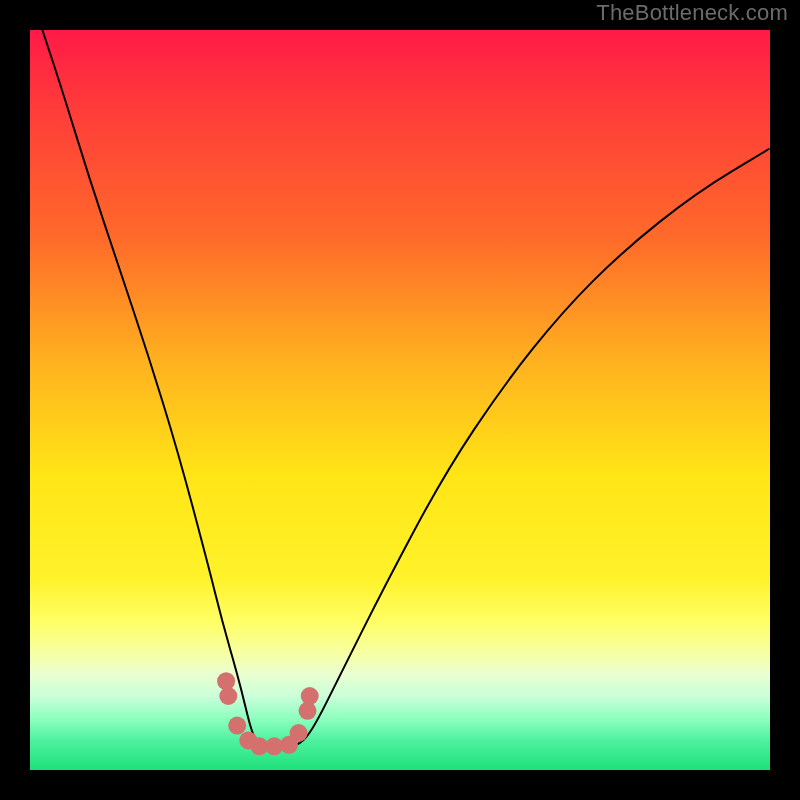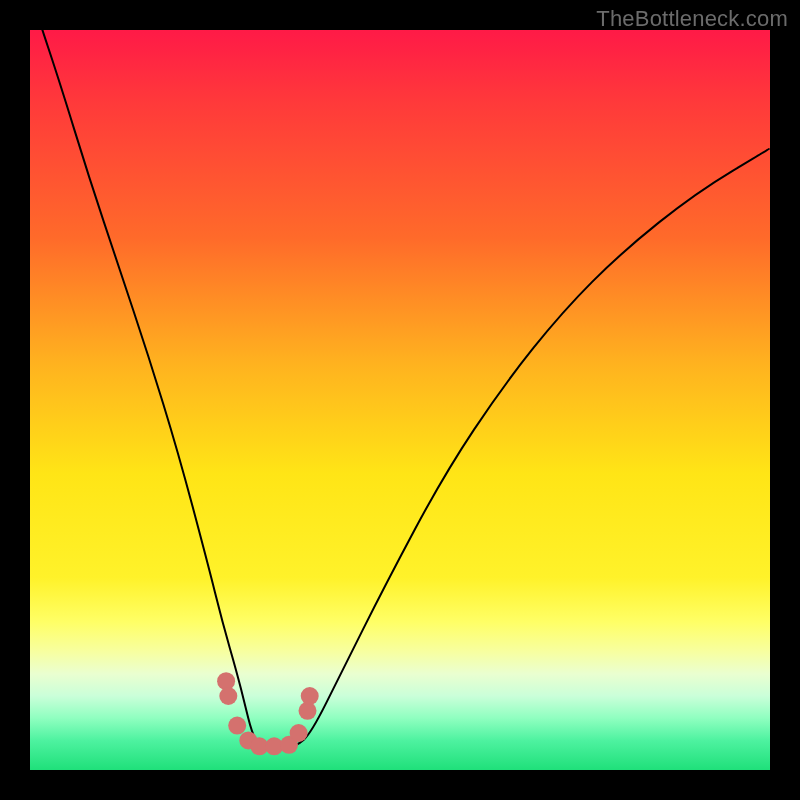--- a/index.html
+++ b/index.html
@@ -29,21 +29,21 @@
       #f7ffa0 84%,
       #eaffd0 87%,
       #caffd9 90%,
       #8fffc0 93%,
       #4ef2a0 96%,
       #1fe07a 100%
     );
   }
   .watermark {
     position: absolute;
-    top: 6px;
+    top: 0;
     right: 12px;
     color: #6b6b6b;
     font-size: 22px;
     font-weight: 400;
     letter-spacing: 0.2px;
     user-select: none;
   }
   svg.plot {
     position: absolute;
     left: 0;

